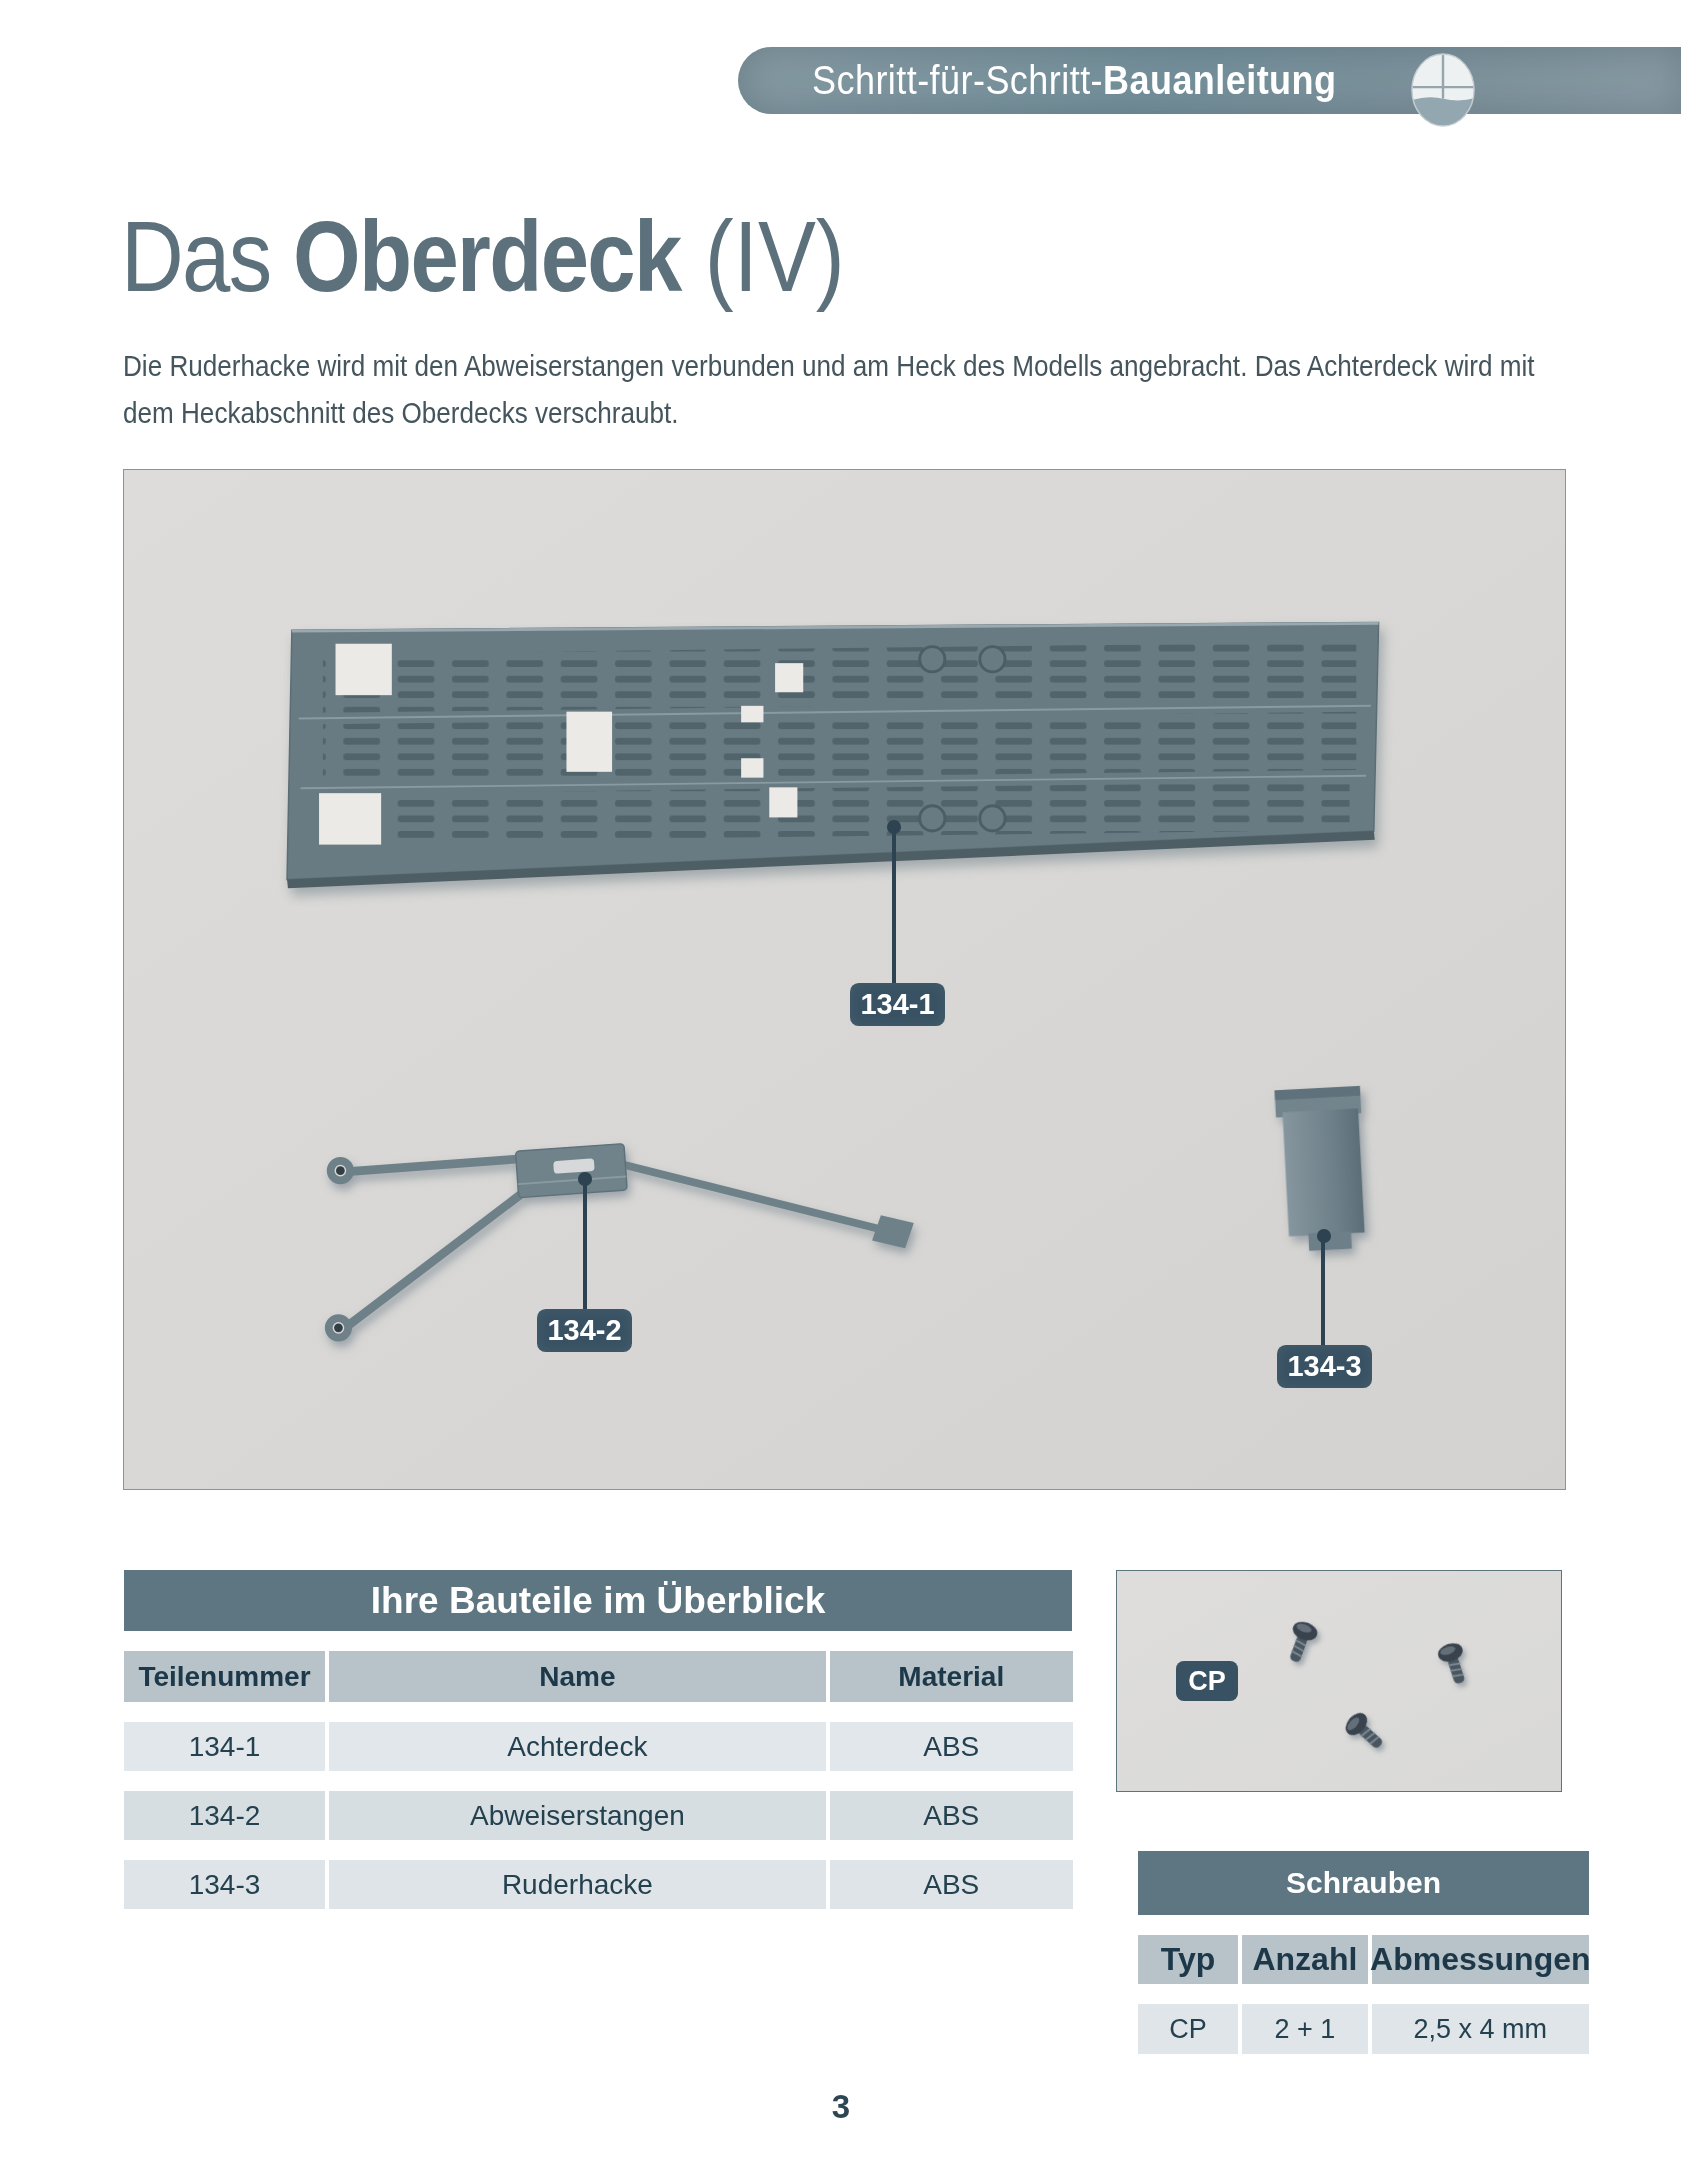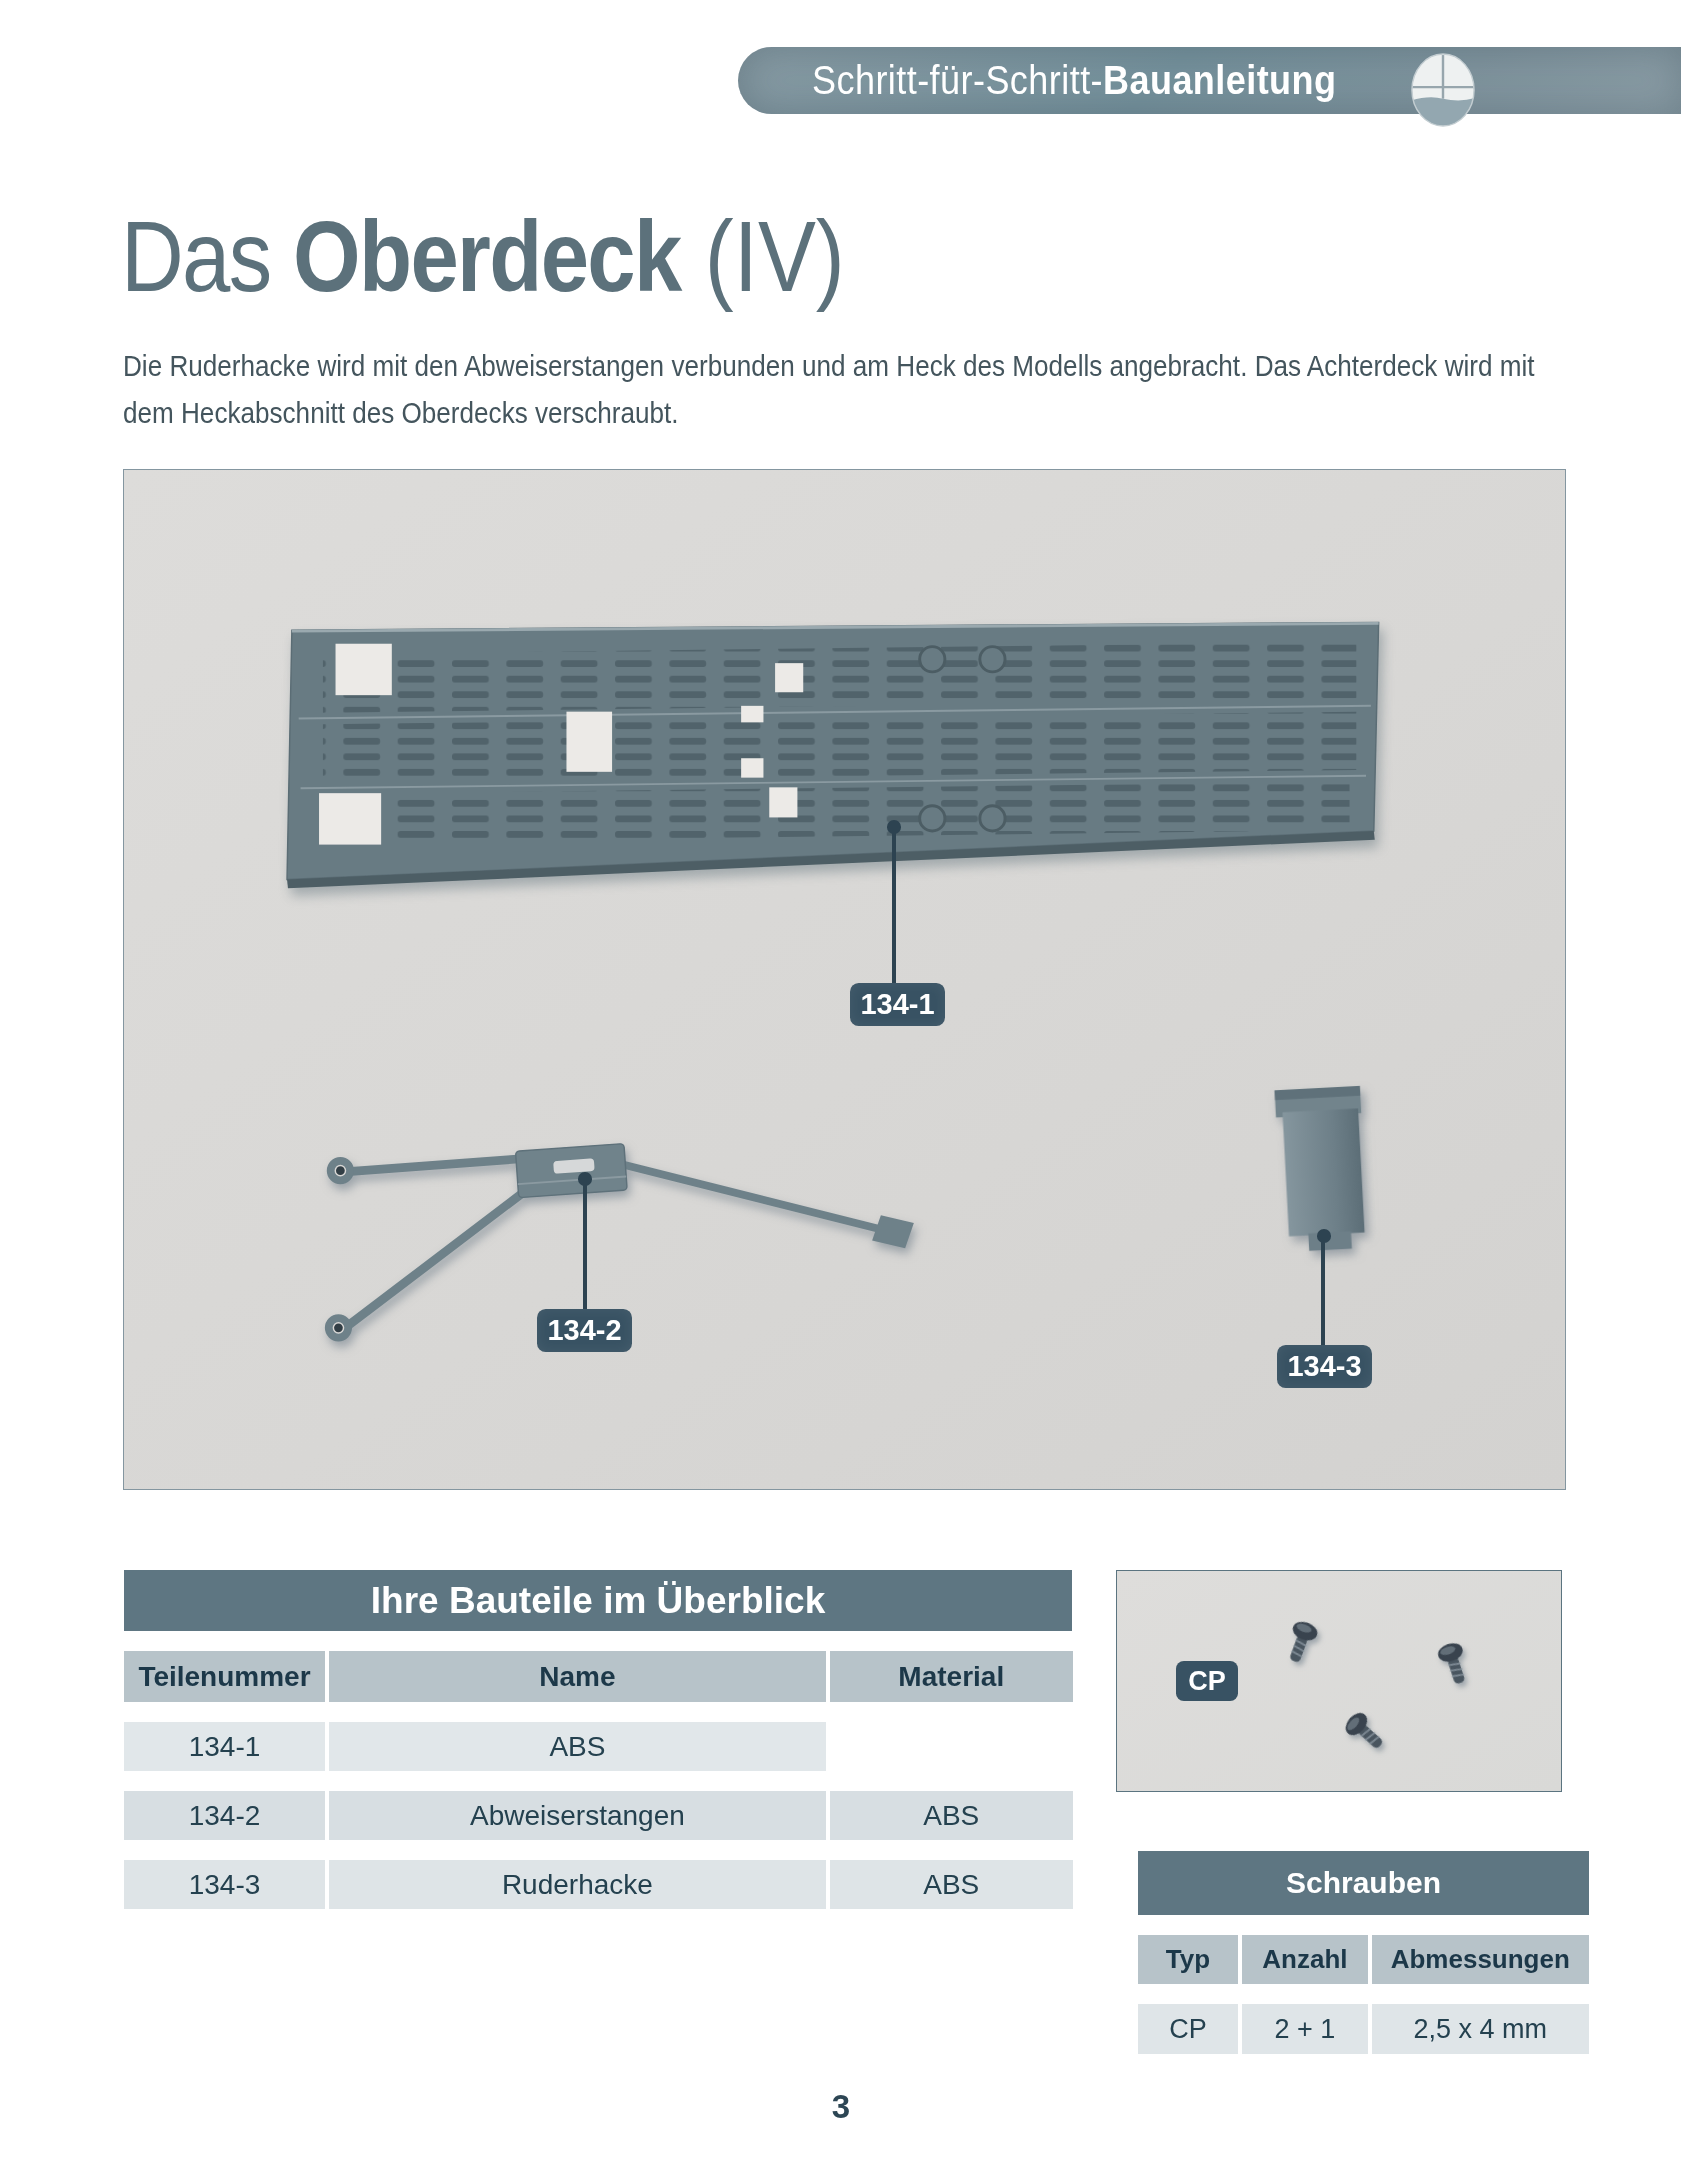--- a/index.html
+++ b/index.html
@@ -50,21 +50,21 @@
   .parts-tbl .grid-row{grid-template-columns:201px 497px 243px;}
   .parts-tbl .grid-row.hdr .cell{height:51px;font-size:28px;}
   .parts-tbl .grid-row.r .cell{height:49px;font-size:28px;}
   .parts-tbl .r1 .cell{background:#e1e7ea;}
   .parts-tbl .r2 .cell{background:#d7dee2;}
   .parts-tbl .r3 .cell{background:#dee4e7;}
 
   .screws-tbl{left:1138px;top:1851px;width:451px;}
   .screws-tbl .tbl-title{height:64px;font-size:30px;}
   .screws-tbl .grid-row{grid-template-columns:100px 126px 217px;}
-  .screws-tbl .grid-row.hdr .cell{height:49px;font-size:26px;}
+  .screws-tbl .grid-row.hdr .cell{height:49px;font-size:32px;}
   .screws-tbl .grid-row.r .cell{height:50px;font-size:27px;background:#dfe5e8;}
 
   
   .screwbox{position:absolute;left:1116px;top:1570px;width:446px;height:222px;box-sizing:border-box;
             background:linear-gradient(150deg,#dedddb,#d9d9d7);border:1.9px solid #5b7480;}
   .cp-label{position:absolute;left:59px;top:90px;width:62px;height:40px;background:#385263;
             border-radius:7.8px;color:#ffffff;font-weight:700;font-size:27px;display:flex;
             align-items:center;justify-content:center;}
 
   .page-num{position:absolute;left:0;right:0;top:2088px;text-align:center;font-size:33px;
@@ -172,20 +172,21 @@
 
   <div class="tbl parts-tbl">
     <div class="tbl-title">Ihre Bauteile im Überblick</div>
     <div class="grid-row hdr">
       <div class="cell head">Teilenummer</div>
       <div class="cell head">Name</div>
       <div class="cell head">Material</div>
     </div>
     <div class="grid-row r r1">
       <div class="cell data">134-1</div>
+      <div class="cell data">Achterdeck</div>
       <div class="cell data">ABS</div>
     </div>
     <div class="grid-row r r2">
       <div class="cell data">134-2</div>
       <div class="cell data">Abweiserstangen</div>
       <div class="cell data">ABS</div>
     </div>
     <div class="grid-row r r3">
       <div class="cell data">134-3</div>
       <div class="cell data">Ruderhacke</div>

